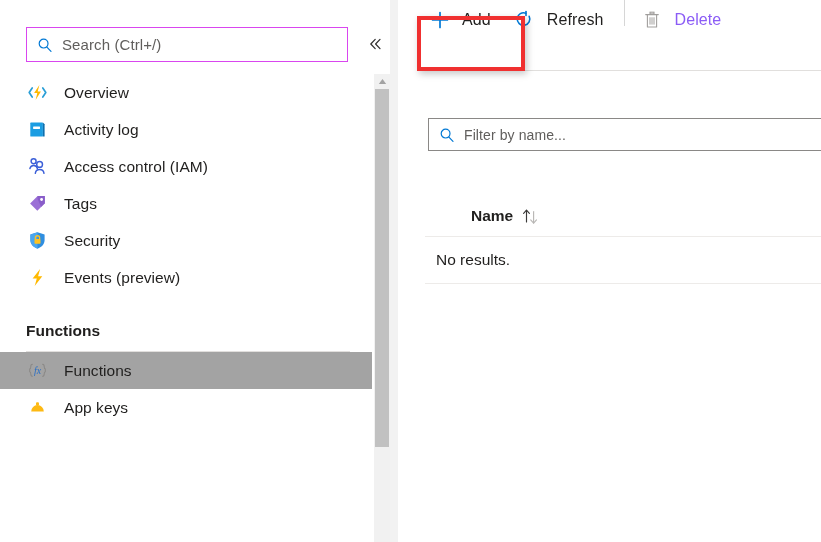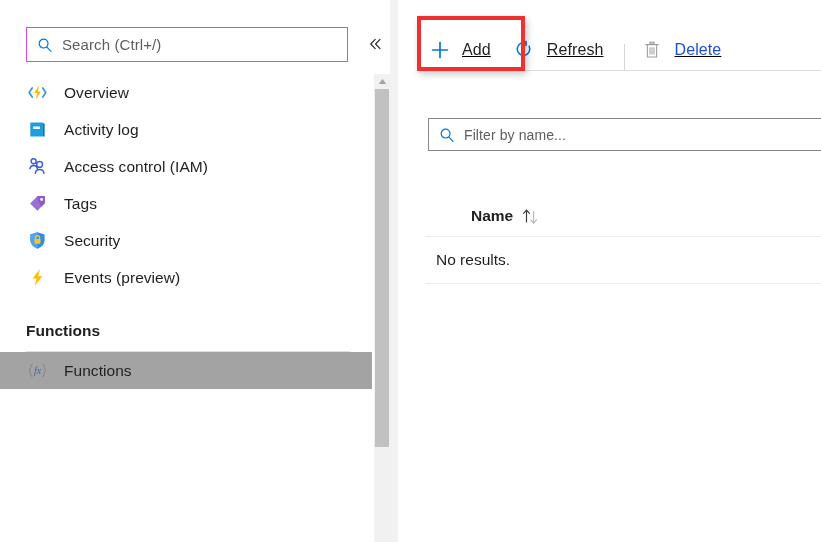--- a/index.html
+++ b/index.html
@@ -128,23 +128,22 @@
     width: 423px; height: 542px;
     background: #ffffff;
     overflow: hidden;
   }
 
   .toolbar {
     position: absolute;
     left: 0; top: 0;
     height: 70px;
     display: flex;
-    align-items: flex-end;
+    align-items: flex-start;
     padding-left: 21px;
-    text-decoration: underline;
   }
   .tb-btn {
     display: flex;
     align-items: center;
     height: 40px;
     padding: 0 13px 0 10px;
     cursor: pointer;
     white-space: nowrap;
   }
   .tb-btn.disabled { cursor: default; }
@@ -152,21 +151,21 @@
     flex: 0 0 auto;
     width: 21px; height: 21px;
     display: flex; align-items: center; justify-content: center;
     margin-right: 12px;
   }
   .tb-lbl {
     font-size: 16px;
     color: #201f1e;
     letter-spacing: 0.1px;
   }
-  .tb-lbl.dim { color: #1d4ed8; }
+  .tb-lbl.dim { color: #8b5cf6; }
   .tb-sep {
     width: 1px; height: 26px;
     background: #d6d6d6;
     margin: 0 7px;
   }
 
   .toolbar-rule {
     position: absolute;
     left: 27px; top: 70px;
     width: 396px; height: 1px;
@@ -349,20 +348,29 @@
         <span class="nav-ico">
           <svg width="21" height="21" viewBox="0 0 21 21">
             <path d="M5.4 4.3 c-1.4 0 -1.6 1.1 -1.6 2.3 c0 1.3 -0.2 2.3 -1.1 2.3 v2.8 c0.9 0 1.1 1 1.1 2.3 c0 1.2 0.2 2.3 1.6 2.3" fill="none" stroke="#8a8886" stroke-width="1.05" stroke-linecap="round"></path>
             <path d="M15.6 4.3 c1.4 0 1.6 1.1 1.6 2.3 c0 1.3 0.2 2.3 1.1 2.3 v2.8 c-0.9 0 -1.1 1 -1.1 2.3 c0 1.2 -0.2 2.3 -1.6 2.3" fill="none" stroke="#8a8886" stroke-width="1.05" stroke-linecap="round"></path>
             <text x="10.5" y="14.3" font-family="'Liberation Serif', serif" font-style="italic" font-size="10" fill="#2b6fc4" text-anchor="middle">fx</text>
           </svg>
         </span>
         <span class="nav-lbl">Functions</span>
       </div>
 
+      <div class="nav-item">
+        <span class="nav-ico">
+          <svg width="21" height="21" viewBox="0 0 21 21">
+            <path d="M4.2 14.4 a6.3 6.3 0 0 1 12.6 0 Z" fill="#fdb913"></path>
+            <rect x="9" y="5.2" width="3" height="3.4" rx="1.1" fill="#fdb913"></rect>
+          </svg>
+        </span>
+        <span class="nav-lbl">App keys</span>
+      </div>
 
     </div>
 
     <div class="nav-scrollbar">
       <div class="sb-arrow">
         <svg width="9" height="7" viewBox="0 0 9 7">
           <polygon points="4.5,1 8.2,6 0.8,6" fill="#a3a3a3"></polygon>
         </svg>
       </div>
       <div class="sb-thumb"></div>

